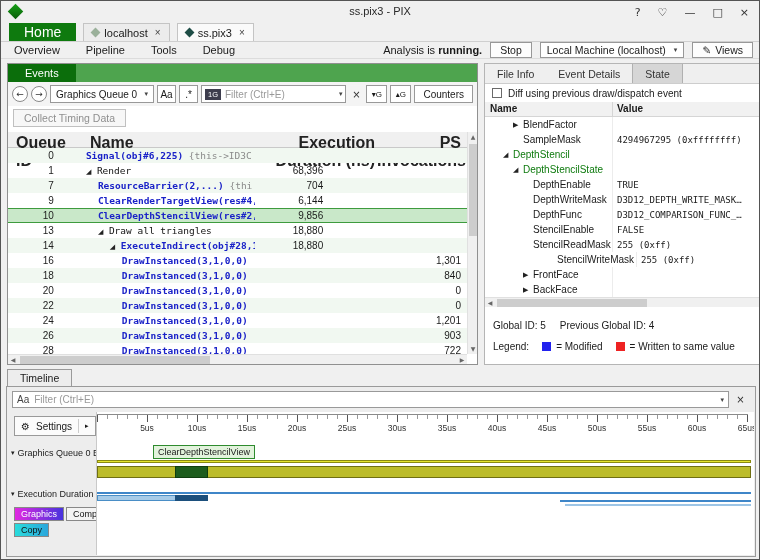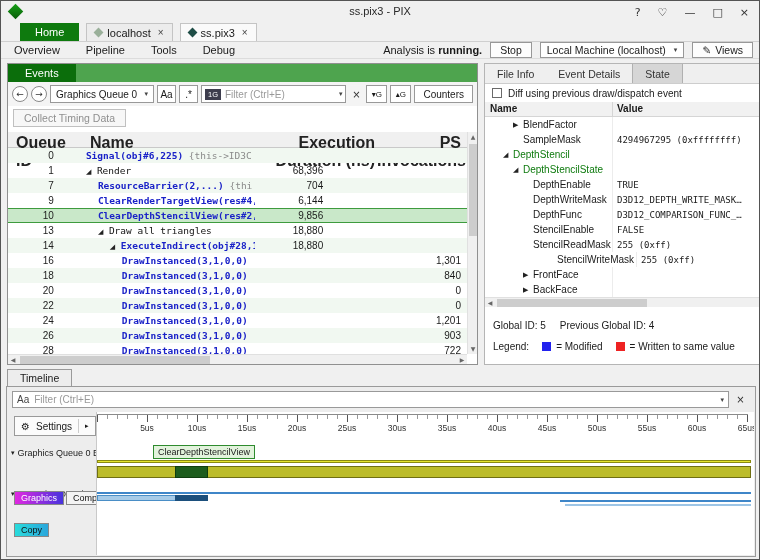--- a/index.html
+++ b/index.html
@@ -9,21 +9,21 @@
 .glyph{font-family:"DejaVu Sans",sans-serif;}
 
 
 #titlebar{position:absolute;top:0;left:0;width:100%;height:22px;}
 #logo{position:absolute;left:9px;top:5px;width:11px;height:11px;transform:rotate(45deg);background:linear-gradient(135deg,#17a017,#0a5c0a);}
 #title{position:absolute;left:0;width:100%;top:4px;text-align:center;font-size:11px;color:#2a2a2a;}
 #winctl{position:absolute;right:10px;top:0;height:22px;display:flex;align-items:center;gap:17px;font-size:11px;color:#333;}
 
 
 #tabrow{position:absolute;top:22px;left:0;width:100%;height:19px;border-bottom:1px solid #cfcfcf;display:flex;align-items:stretch;background:#f0f0f0;}
-.home-tab{margin-left:19px;background:#0e7a0e;color:#fff;padding:0 15px;display:flex;align-items:center;font-size:11px;}
+.home-tab{margin-left:8px;background:#0e7a0e;color:#fff;padding:0 15px;display:flex;align-items:center;font-size:14px;}
 .doc-tab{margin-left:7px;padding:0 8px;display:flex;align-items:center;gap:5px;font-size:11px;background:#ececec;border:1px solid #c4c4c4;border-bottom:none;}
 .doc-tab.active{background:#fafafa;}
 .dm{width:7px;height:7px;transform:rotate(45deg);flex-shrink:0;}
 .dm.gray{background:#9ab09a;}
 .dm.dark{background:#1e4d46;}
 .tclose{color:#444;font-size:10px;margin-left:2px;}
 
 
 #menurow{position:absolute;top:41px;left:0;width:100%;height:17px;display:flex;align-items:center;font-size:11px;border-bottom:1px solid #dcdcdc;background:#f0f0f0;}
 .mitem{padding:0 13px;}
@@ -118,21 +118,21 @@
 .exec-line{top:80px;height:2px;background:#3f86c8;}
 .exec-bar{top:83px;height:6px;background:#a6cbe8;border:1px solid #4a8ec6;}
 .exec-bar-dark{top:83px;height:6px;background:#1c4f7c;}
 .exec-line2{top:88px;height:2px;background:#3f86c8;}
 .exec-line3{top:92px;height:2px;background:#9dc5e6;}
 #tl-tooltip{position:absolute;top:33px;border:1px solid #2e8b2e;background:#e2f3dc;padding:0 4px;font-size:9px;height:14px;line-height:13px;z-index:3;white-space:nowrap;}
 .tl-label{position:absolute;left:4px;font-size:9px;color:#222;display:flex;gap:3px;align-items:center;white-space:nowrap;}
 #lbl-eop{top:61px;}
 #lbl-exec{top:102px;}
 .tl-legend{position:absolute;left:7px;display:flex;gap:2px;}
-#leg1{top:104px;align-items:flex-end;}
+#leg1{top:120px;align-items:flex-end;}
 #leg2{top:136px;}
 .lg{font-size:9px;padding:1px 6px;border:1px solid #888;}
 .lg.graphics{background:linear-gradient(90deg,#e128e1,#4733dd);color:#fff;}
 .lg.compute{background:#f4f4f4;color:#111;}
 .lg.copy{background:linear-gradient(90deg,#29dcdc,#2aa6dc);color:#111;}
 </style>
 </head>
 <body>
 
 <div id="win">

